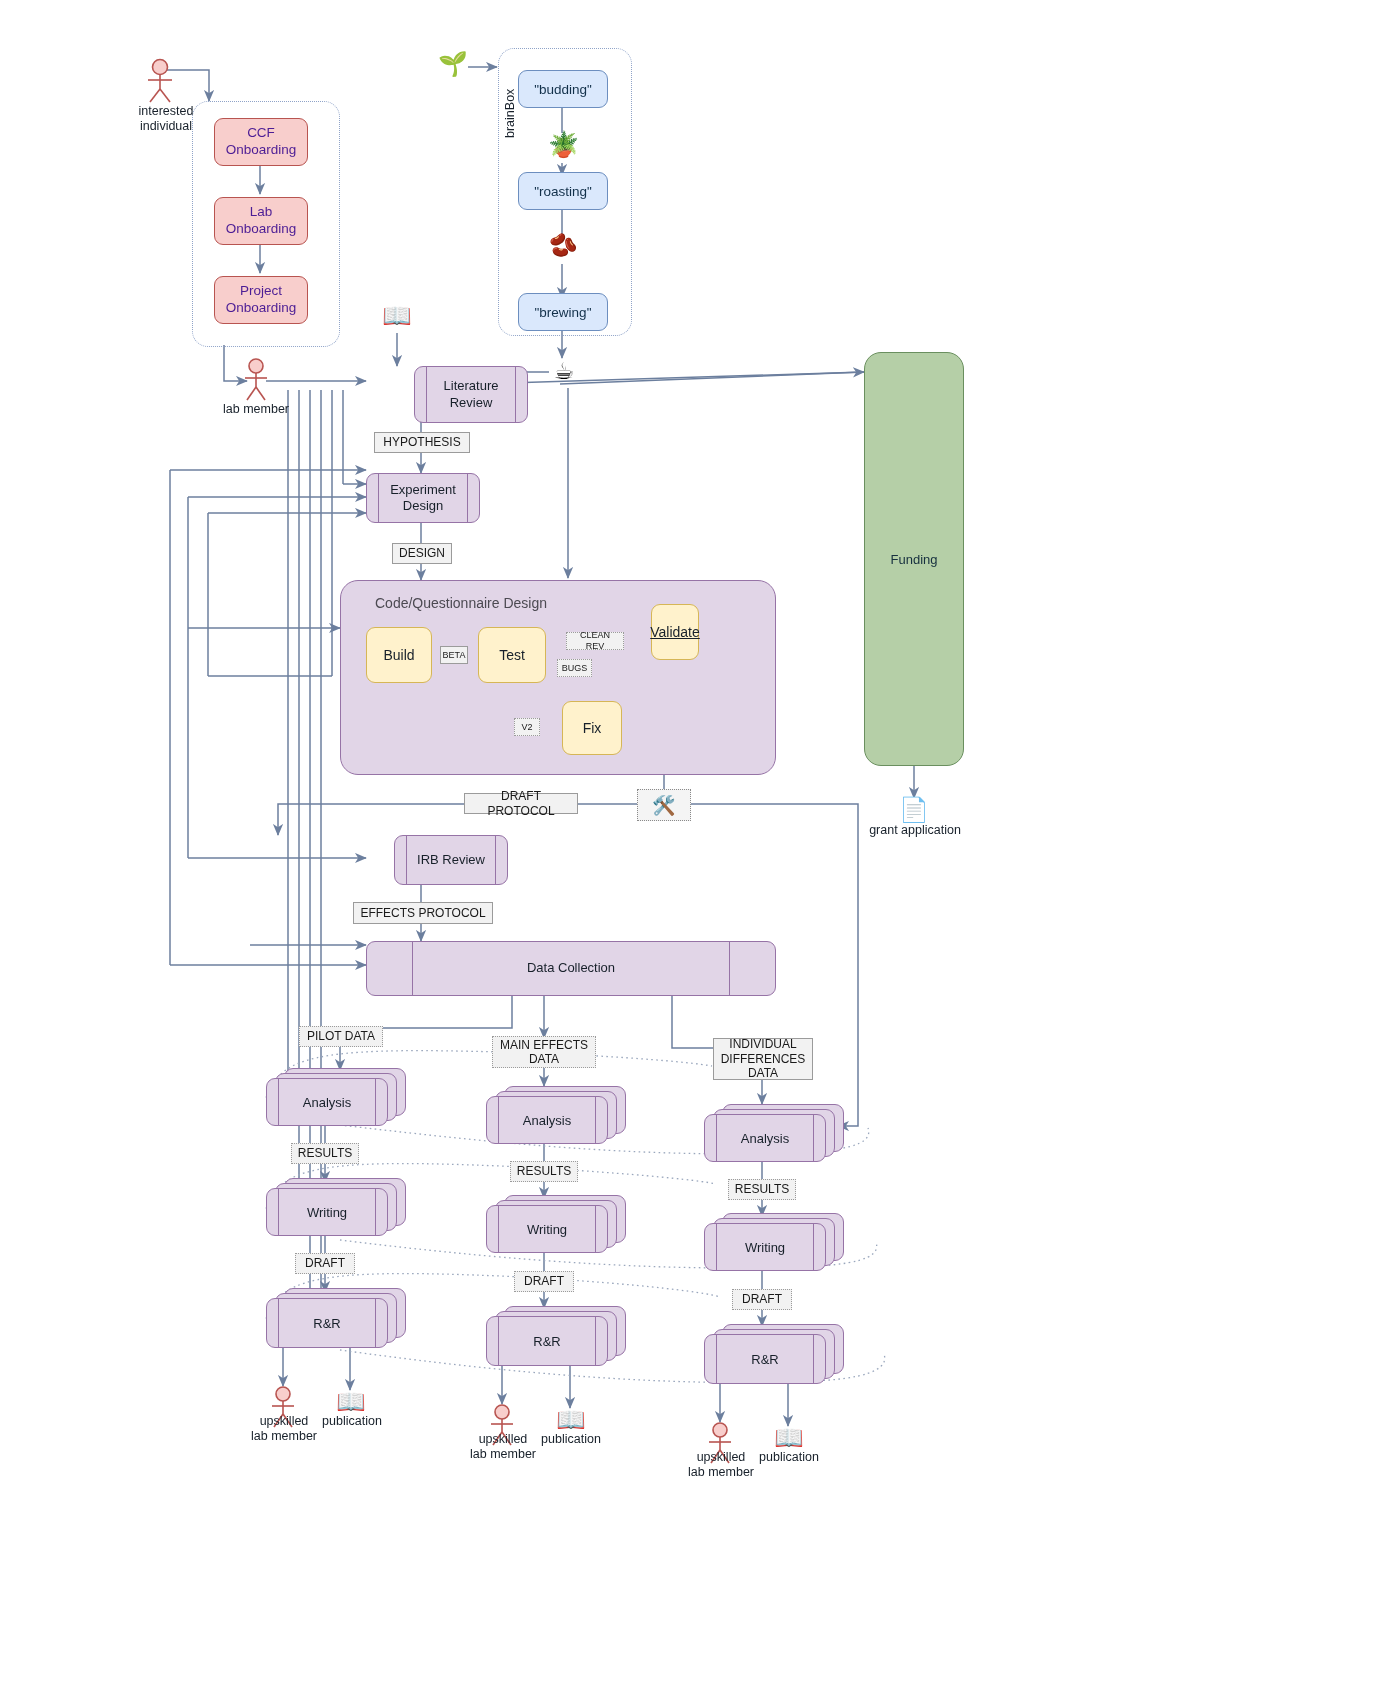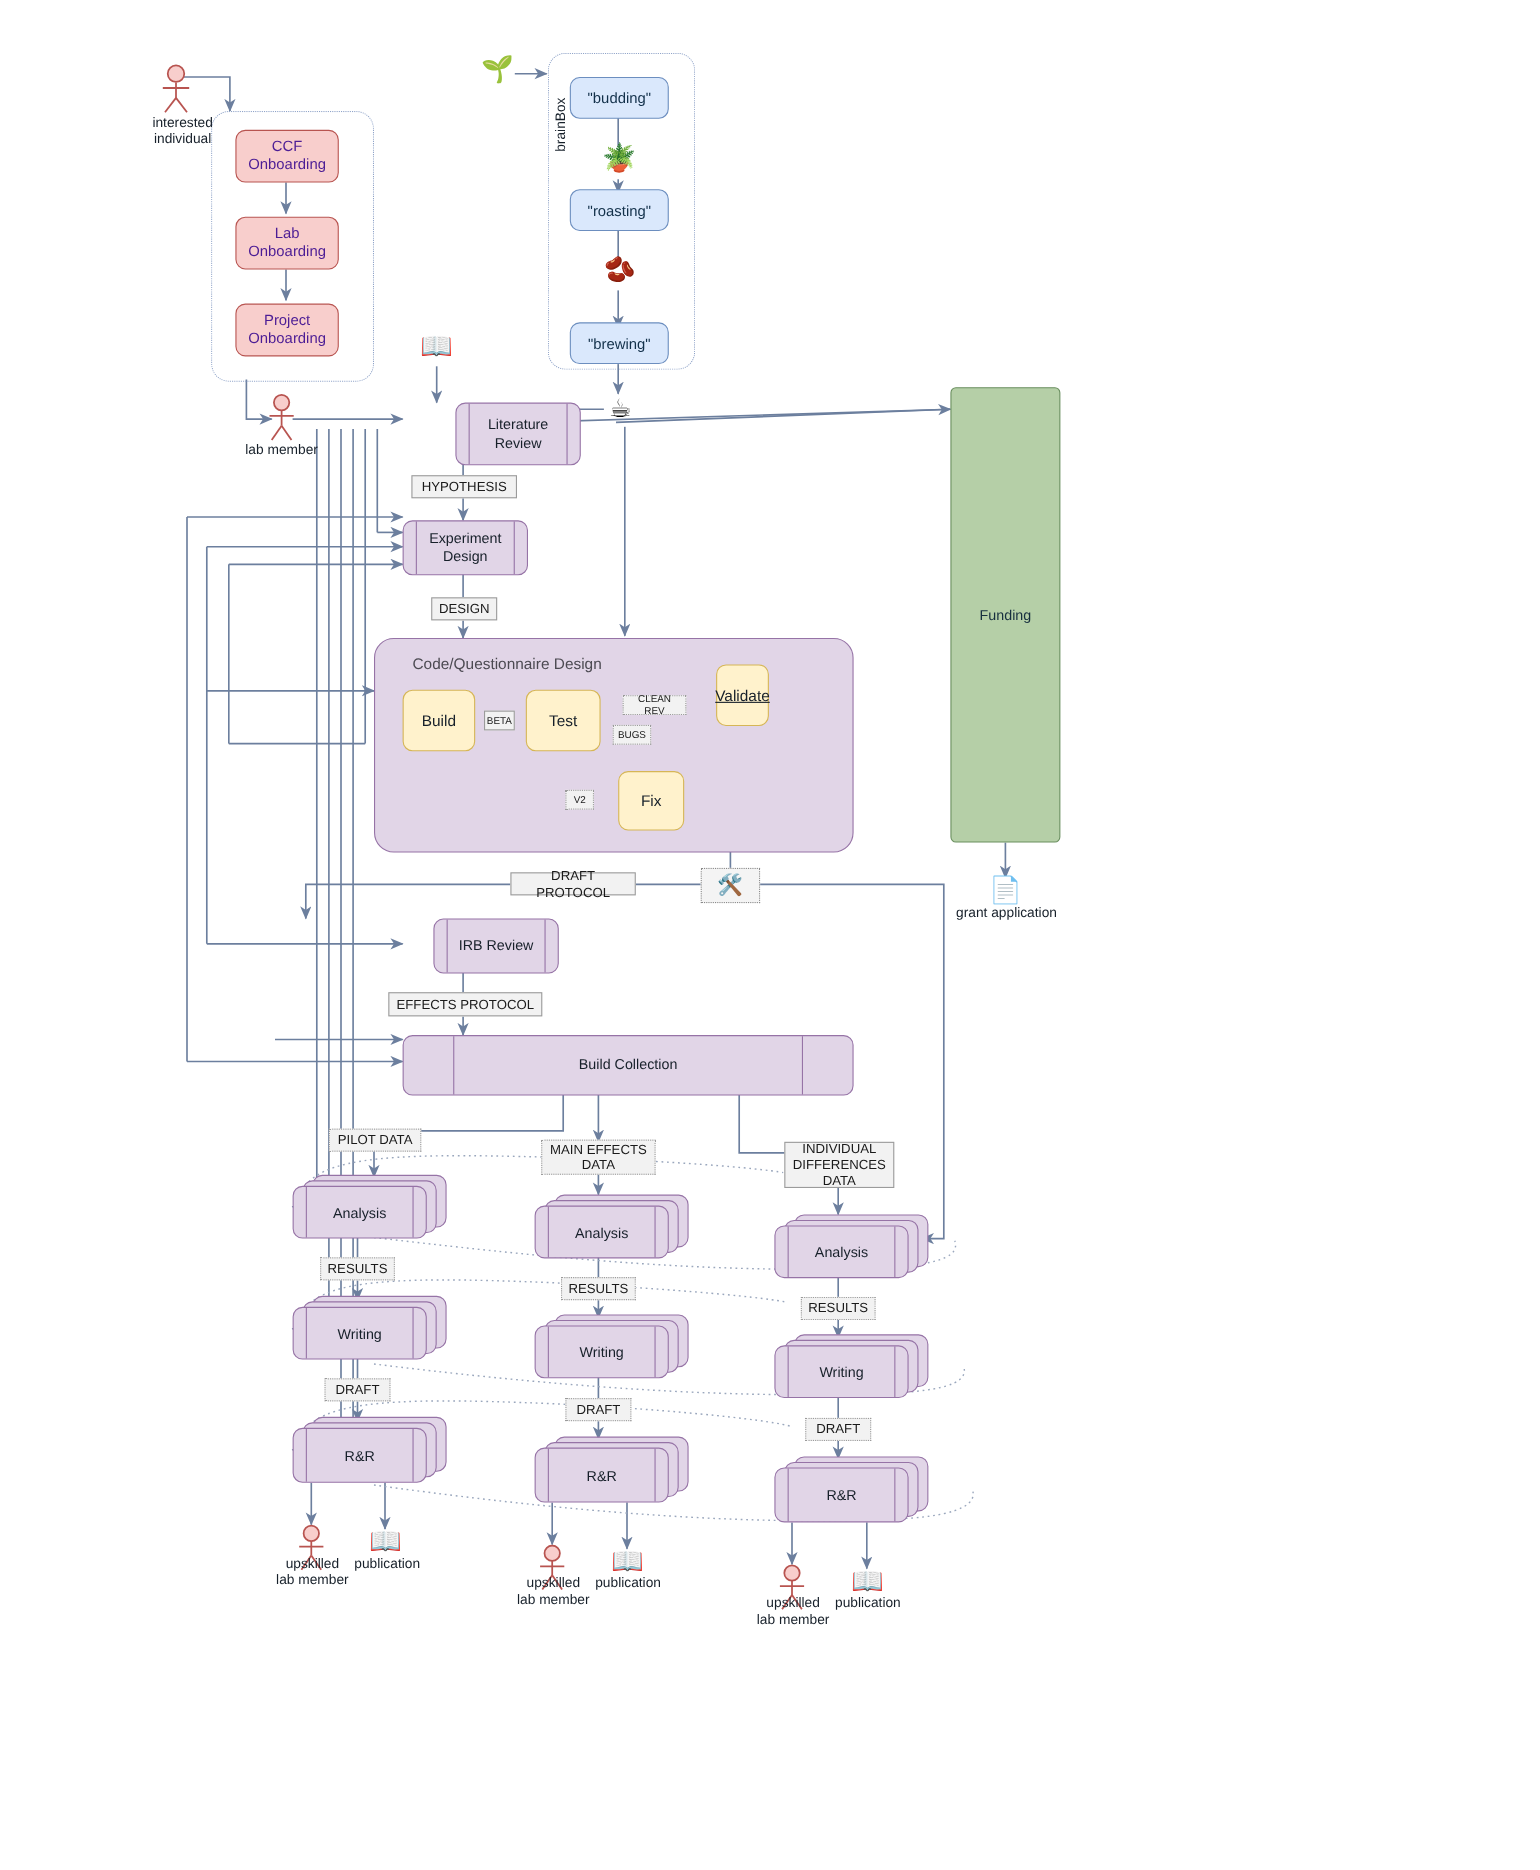--- a/index.html
+++ b/index.html
@@ -15,21 +15,21 @@
   .blue{background:#dae8fc;border:1.6px solid #6c8ebf;border-radius:9px;font-size:13.5px;color:#12304a;}
   
   .purple{background:#e1d5e7;border:1.5px solid #9673a6;border-radius:9px;font-size:13px;color:#17202a;position:absolute;}
   .purple .bar{position:absolute;top:0;bottom:0;width:0;border-left:1.5px solid #9673a6;}
   .purple .bar.l{left:11px;}
   .purple .bar.r{right:11px;}
   .purple .lbl{position:relative;z-index:2;width:100%;text-align:center;line-height:1.25;}
   
   .yellow{background:#ffe6cc;background:#fff2cc;border:1.6px solid #d6b656;border-radius:9px;font-size:14px;color:#17202a;}
   
-  .green{background:#b5cfa7;border:1.5px solid #6a8f5f;border-radius:5px;font-size:13px;color:#17303f;}
+  .green{background:#b5cfa7;border:1.5px solid #6a8f5f;border-radius:17px;font-size:13px;color:#17303f;}
 
   
   .groupbox{position:absolute;border:1.7px dotted #8fa3c8;border-radius:16px;background:transparent;}
   .grouplabel-v{position:absolute;writing-mode:vertical-rl;transform:rotate(180deg);font-size:12.5px;color:#17202a;}
 
   
   .purplegroup{position:absolute;background:#e1d5e7;border:1.5px solid #9673a6;border-radius:18px;}
   .purplegroup .title{position:absolute;left:34px;top:14px;font-size:14px;color:#4c4a52;}
 
   
@@ -315,21 +315,21 @@
   <div class="purple" style="left:366px;top:835px;width:112px;height:48px;display:flex;align-items:center;margin-left:28px;">
     <span class="bar l"></span>
     <span class="bar r"></span>
     <span class="lbl">IRB Review</span>
   </div>
   <div class="elabel" style="left:353px;top:902px;width:140px;height:22px;">EFFECTS PROTOCOL</div>
 
   <div class="purple" style="left:366px;top:941px;width:408px;height:53px;display:flex;align-items:center;">
     <span class="bar l" style="left:45px;"></span>
     <span class="bar r" style="right:45px;"></span>
-    <span class="lbl">Build Collection</span>
+    <span class="lbl">Data Collection</span>
   </div>
 
   <div class="elabel dotted" style="left:299px;top:1026px;width:84px;height:21px;">PILOT DATA</div>
   <div class="elabel dotted" style="left:492px;top:1036px;width:104px;height:32px;flex-direction:column;">
     <span>MAIN EFFECTS</span>
     <span>DATA</span>
   </div>
   <div class="elabel" style="left:713px;top:1038px;width:100px;height:42px;flex-direction:column;">
     <span>INDIVIDUAL</span>
     <span>DIFFERENCES</span>

